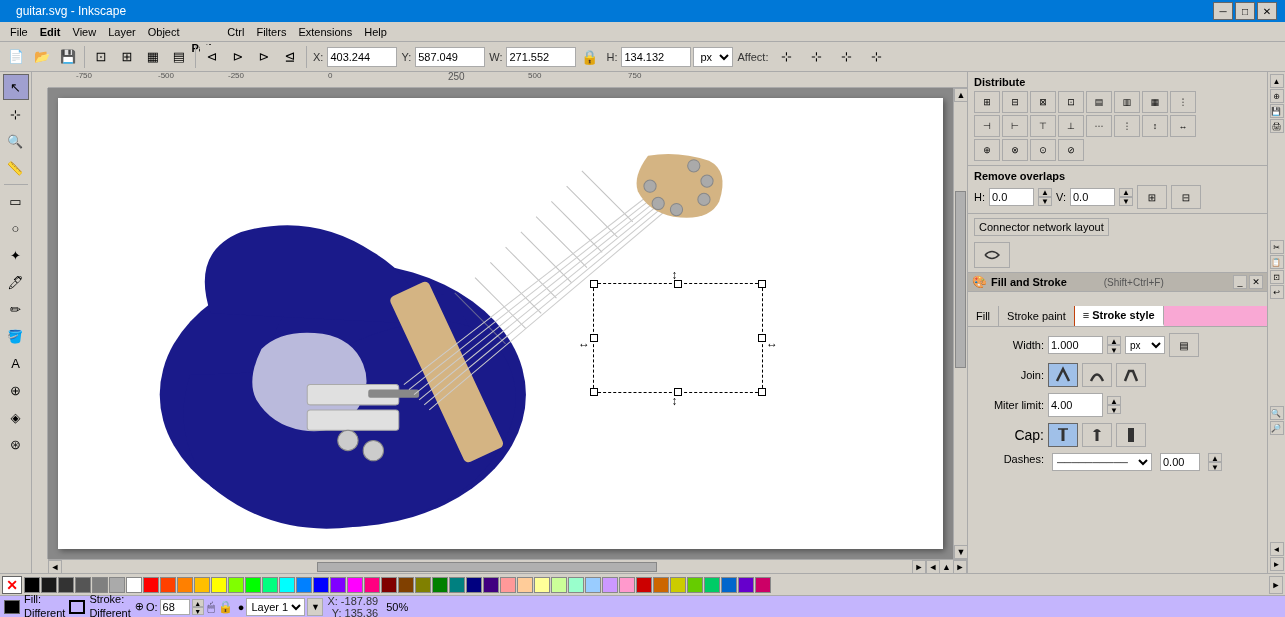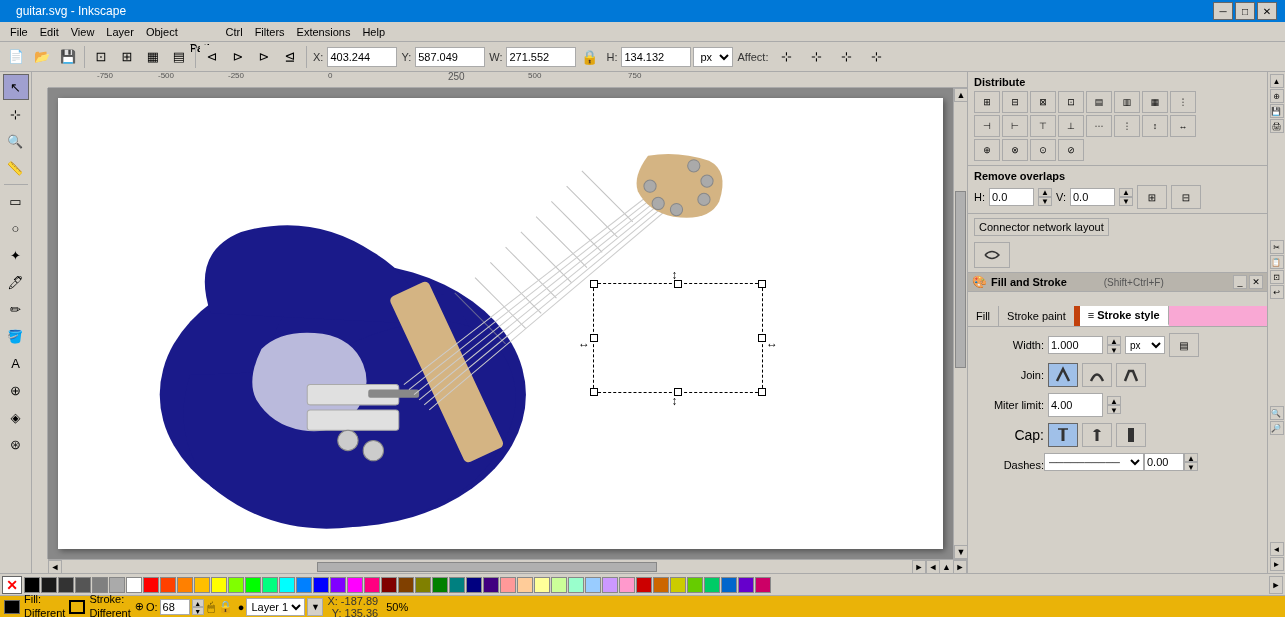--- a/index.html
+++ b/index.html
@@ -53,21 +53,21 @@
   <div style="font-size:12px; color:white; padding-left:8px;">guitar.svg - Inkscape</div>
   <div style="display:flex; gap:2px;">
     <button style="width:20px;height:18px;background:#d4d0c8;border:1px solid #666;font-size:10px;cursor:pointer;">─</button>
     <button style="width:20px;height:18px;background:#d4d0c8;border:1px solid #666;font-size:10px;cursor:pointer;">□</button>
     <button style="width:20px;height:18px;background:#d4d0c8;border:1px solid #666;font-size:10px;cursor:pointer;">✕</button>
   </div>
 </div>
 
 <div id="menubar" style="display:flex;align-items:center;background:#d4d0c8;border-bottom:1px solid #aaa;height:20px;padding:0 4px;">
   <span style="padding:2px 6px;cursor:default;">File</span>
-  <span style="padding:2px 6px;cursor:default;">Edit</span>
+  <span style="padding:2px 6px;cursor:default;font-weight:bold;">Edit</span>
   <span style="padding:2px 6px;cursor:default;">View</span>
   <span style="padding:2px 6px;cursor:default;">Layer</span>
   <span style="padding:2px 6px;cursor:default;">Object</span>
   <span style="padding:2px 6px;cursor:default;font-weight:bold;margin-top:32px;">Path</span>
   <span style="padding:2px 6px;cursor:default;">Ctrl</span>
   <span style="padding:2px 6px;cursor:default;">Filters</span>
   <span style="padding:2px 6px;cursor:default;">Extensions</span>
   <span style="padding:2px 6px;cursor:default;">Help</span>
 </div>
 
@@ -125,21 +125,21 @@
     <button class="tool-btn" title="Text">A</button>
     <button class="tool-btn" title="Connector">⊕</button>
     <button class="tool-btn" title="Gradient">◈</button>
     <button class="tool-btn" title="Spray">⊛</button>
   </div>
 
   <div style="flex:1;display:flex;flex-direction:column;overflow:hidden;position:relative;">
 
     <div style="height:16px;background:#d4d0c8;border-bottom:1px solid #aaa;position:relative;display:flex;align-items:flex-end;overflow:hidden;margin-left:16px;">
       <div style="position:relative;width:100%;height:16px;">
-        <span style="position:absolute;left:49px;font-size:8px;color:#555;">-750</span>
+        <span style="position:absolute;left:28px;font-size:8px;color:#555;">-750</span>
         <span style="position:absolute;left:110px;font-size:8px;color:#555;">-500</span>
         <span style="position:absolute;left:180px;font-size:8px;color:#555;">-250</span>
         <span style="position:absolute;left:280px;font-size:8px;color:#555;">0</span>
         <span style="position:absolute;left:400px;font-size:10px;color:#555;">250</span>
         <span style="position:absolute;left:480px;font-size:8px;color:#555;">500</span>
         <span style="position:absolute;left:580px;font-size:8px;color:#555;">750</span>
       </div>
     </div>
 
     <div style="flex:1;display:flex;flex-direction:row;overflow:hidden;">
@@ -317,21 +317,21 @@
           <span style="font-size:10px;color:#555;padding-left:33px;">(Shift+Ctrl+F)</span>
         </div>
         <div style="display:flex;gap:2px;">
           <button style="width:14px;height:14px;font-size:9px;background:#d4d0c8;border:1px solid #aaa;cursor:pointer;">_</button>
           <button style="width:14px;height:14px;font-size:9px;background:#d4d0c8;border:1px solid #aaa;cursor:pointer;">✕</button>
         </div>
       </div>
 
       <div style="display:flex;border-bottom:1px solid #aaa;background:#f9a8d4;margin-top:14px;">
         <button style="padding:3px 8px;cursor:pointer;background:#d4d0c8;border:none;border-right:1px solid #aaa;font-size:11px;">Fill</button>
-        <button style="padding:3px 8px;cursor:pointer;background:#d4d0c8;border:none;border-right:6px solid #c2410c;font-size:11px;">Stroke paint</button>
+        <button style="padding:3px 8px;cursor:pointer;background:#d4d0c8;border:none;border-right:1px solid #c2410c;font-size:11px;">Stroke paint</button>
         <button style="padding:3px 8px;cursor:pointer;background:white;border:none;border-right:1px solid #aaa;font-size:11px;font-weight:bold;border-bottom:2px solid white;">≡ Stroke style</button>
       </div>
 
       <div style="padding:6px;flex:1;overflow-y:auto;">
 
         <div style="display:flex;align-items:center;gap:4px;margin-bottom:6px;">
           <span style="width:70px;text-align:right;font-size:11px;">Width:</span>
           <input type="text" value="1.000" style="width: 55px; height: 18px; border: 1px solid rgb(170, 170, 170); background: white; padding: 0px 2px; font-size: 11px;">
           <div style="display:flex;flex-direction:column;">
             <button style="width:14px;height:9px;background:#d4d0c8;border:1px solid #aaa;font-size:8px;cursor:pointer;padding:0;">▲</button>
@@ -386,21 +386,21 @@
                 <path d="M5,6 Q9,0 13,6 Z" fill="#333"></path>
               </svg>
           </button>
           <button class="cap-btn" style="width:30px;height:24px;background:#d4d0c8;border:1px solid #aaa;cursor:pointer;">
             <svg width="18" height="18" viewBox="0 0 18 18">
                 <rect x="6" y="2" width="6" height="14" fill="#333"></rect>
               </svg>
           </button>
         </div>
 
-        <div style="display:flex;align-items:flex-end;gap:0;margin-bottom:6px;">
+        <div style="display:flex;align-items:flex-start;gap:8px;margin-bottom:6px;">
           <span style="width:70px;text-align:right;font-size:11px;">Dashes:</span>
           <select style="width:100px;height:18px;border:1px solid #aaa;background:white;font-size:10px;">
             <option>──────────</option>
             <option>- - - - - -</option>
             <option>· · · · · ·</option>
           </select>
           <input type="text" value="0.00" style="width: 40px; height: 18px; border: 1px solid rgb(170, 170, 170); background: white; padding: 0px 2px; font-size: 11px;">
           <div style="display:flex;flex-direction:column;">
             <button style="width:14px;height:9px;background:#d4d0c8;border:1px solid #aaa;font-size:8px;cursor:pointer;padding:0;">▲</button>
             <button style="width:14px;height:9px;background:#d4d0c8;border:1px solid #aaa;font-size:8px;cursor:pointer;padding:0;">▼</button>
@@ -473,21 +473,21 @@
     <div class="color-swatch" style="background:#cccc00;width:16px;height:16px;cursor:pointer;border:1px solid #888;flex-shrink:0;"></div>
     <div class="color-swatch" style="background:#66cc00;width:16px;height:16px;cursor:pointer;border:1px solid #888;flex-shrink:0;"></div>
     <div class="color-swatch" style="background:#00cc66;width:16px;height:16px;cursor:pointer;border:1px solid #888;flex-shrink:0;"></div>
     <div class="color-swatch" style="background:#0066cc;width:16px;height:16px;cursor:pointer;border:1px solid #888;flex-shrink:0;"></div>
     <div class="color-swatch" style="background:#6600cc;width:16px;height:16px;cursor:pointer;border:1px solid #888;flex-shrink:0;"></div>
     <div class="color-swatch" style="background:#cc0066;width:16px;height:16px;cursor:pointer;border:1px solid #888;flex-shrink:0;"></div>
   </div>
   <button style="width:14px;height:18px;background:#d4d0c8;border:1px solid #aaa;font-size:9px;cursor:pointer;flex-shrink:0;">►</button>
 </div>
 
-<div id="statusbar" style="height:22px;background:#eab308;border-top:1px solid #aaa;display:flex;align-items:center;padding:0 4px;font-size:11px;gap:4px;">
+<div id="statusbar" style="height:22px;background:#c4b5fd;border-top:1px solid #aaa;display:flex;align-items:center;padding:0 4px;font-size:11px;gap:4px;">
   <div style="width:16px;height:14px;background:black;border:1px solid #666;"></div>
   <div style="display:flex;flex-direction:column;font-size:9px;line-height:1.2;">
     <span>Fill:</span>
     <span>Different</span>
   </div>
   <div style="width:16px;height:14px;border:2px solid black;background:transparent;"></div>
   <div style="display:flex;flex-direction:column;font-size:9px;line-height:1.2;">
     <span>Stroke:</span>
     <span>Different</span>
   </div>

